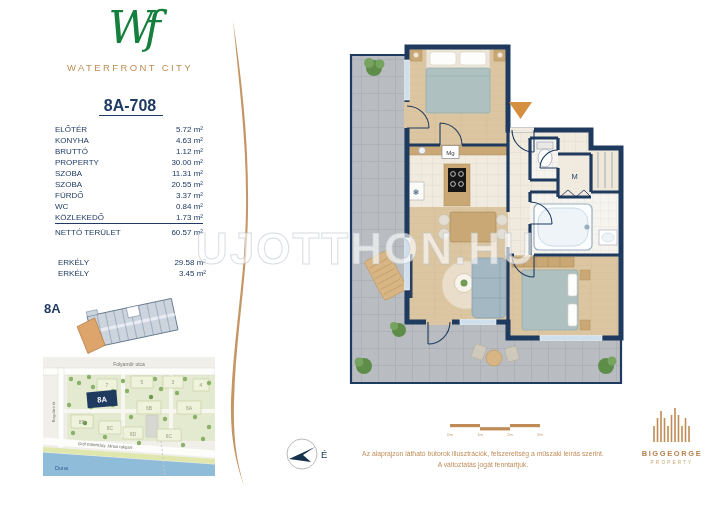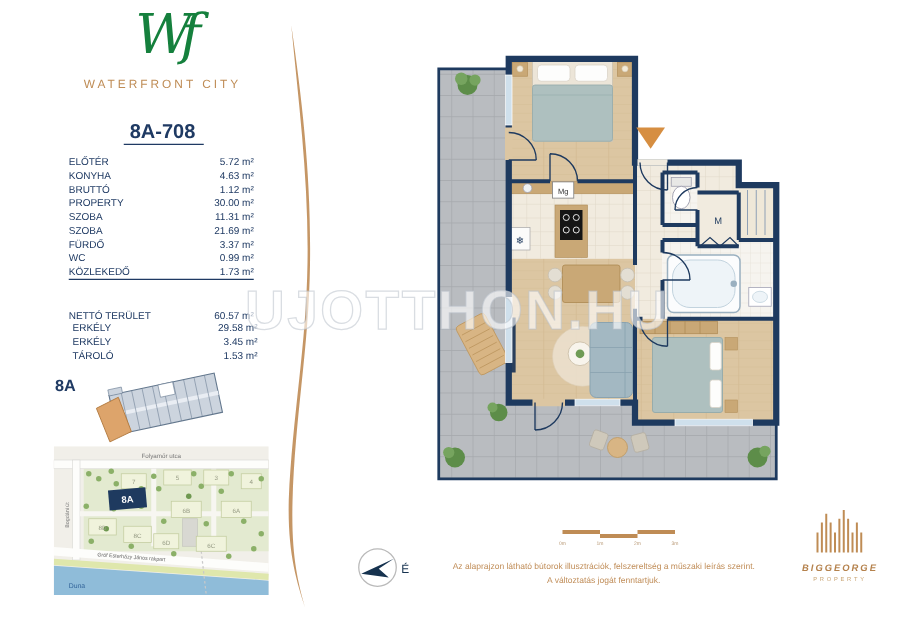--- a/index.html
+++ b/index.html
@@ -15,33 +15,33 @@
   .unit-id{left:55px;top:97px;width:150px;text-align:center;font-size:16px;
     font-weight:bold;color:#1f3a63;}
   .unit-underline{left:99px;top:115px;width:64px;border-top:1.3px solid #1f3a63;height:0;}
   .roomtable{left:55px;top:124px;width:148px;}
   .row{display:flex;justify-content:space-between;font-size:8px;color:#1f3a63;
     line-height:11px;}
   .row .nm{text-align:left;}
   .row .ar{text-align:right;}
   .sep{left:55px;top:223px;width:148px;border-top:1.2px solid #1f3a63;height:0;}
   .totals{left:55px;top:227px;width:148px;}
-  .totals .row{line-height:11.5px;margin-top:20px;}
+  .totals .row{line-height:11.5px;}
   .row.bold{font-weight:bold;}
   .extras{left:58px;top:257px;width:148px;}
   .keyplan-label{left:44px;top:301px;font-size:13px;font-weight:bold;color:#1f3a63;}
   
   .watermark{left:196px;top:224px;width:360px;font-size:44px;font-weight:bold;
     letter-spacing:2px;color:rgba(255,255,255,0.62);
     -webkit-text-stroke:1px rgba(186,193,203,0.55);z-index:30;}
   
   .disclaimer{left:347px;top:449px;width:272px;text-align:center;font-size:6.8px;
     line-height:1.55;color:#c08d58;}
   .publisher{left:630px;top:402px;width:84px;text-align:center;}
-  .publisher .nm{font-size:7.5px;letter-spacing:1.6px;color:#b5824d;font-weight:bold;margin-top:1px;font-style:italic;}
+  .publisher .nm{font-size:7.5px;letter-spacing:1.6px;color:#b5824d;font-weight:bold;margin-top:1px;}
   .publisher .sub{font-size:4.6px;letter-spacing:2.2px;color:#c9a473;margin-top:2px;}
   svg text{font-family:"Liberation Sans","DejaVu Sans",sans-serif;}
 </style>
 </head>
 <body>
 
 <div id="page">
 
   <div class="abs monogram">Wf</div>
   <div class="abs brandname">WATERFRONT CITY</div>
@@ -64,29 +64,29 @@
     <div class="row">
         <span class="nm">PROPERTY</span>
         <span class="ar">30.00 m²</span>
       </div>
     <div class="row">
         <span class="nm">SZOBA</span>
         <span class="ar">11.31 m²</span>
       </div>
     <div class="row">
         <span class="nm">SZOBA</span>
-        <span class="ar">21.69 m²</span>
+        <span class="ar">20.55 m²</span>
       </div>
     <div class="row">
         <span class="nm">FÜRDŐ</span>
         <span class="ar">3.37 m²</span>
       </div>
     <div class="row">
         <span class="nm">WC</span>
-        <span class="ar">0.99 m²</span>
+        <span class="ar">0.84 m²</span>
       </div>
     <div class="row">
         <span class="nm">KÖZLEKEDŐ</span>
         <span class="ar">1.73 m²</span>
       </div>
   </div>
   <div class="abs sep"></div>
 
   <div class="abs totals">
     <div class="row">
@@ -96,24 +96,20 @@
   </div>
 
   <div class="abs extras">
     <div class="row">
         <span class="nm">ERKÉLY</span>
         <span class="ar">29.58 m²</span>
       </div>
     <div class="row">
         <span class="nm">ERKÉLY</span>
         <span class="ar">3.45 m²</span>
-      </div>
-    <div class="row">
-        <span class="nm">TÁROLÓ</span>
-        <span class="ar">1.53 m²</span>
       </div>
   </div>
 
   <div class="abs keyplan-label">8A</div>
   <svg class="abs" style="left:74px;top:289px" width="118" height="70" viewBox="0 0 118 70">
     <g transform="rotate(-12 59 36)">
       <rect x="16" y="18" width="86" height="32" fill="#ccd4de" stroke="#64788e" stroke-width="0.9"></rect>
       <rect x="16" y="32.5" width="86" height="3.2" fill="#e9edf3"></rect>
       <path d="M26,18V50 M34.5,18V50 M43,18V50 M51.5,18V50 M60,18V50 M68.5,18V50 M77,18V50 M85.5,18V50 M94,18V50" stroke="#64788e" stroke-width="0.4"></path>
       <rect x="56" y="18" width="12" height="10" fill="#fff" stroke="#64788e" stroke-width="0.45"></rect>

